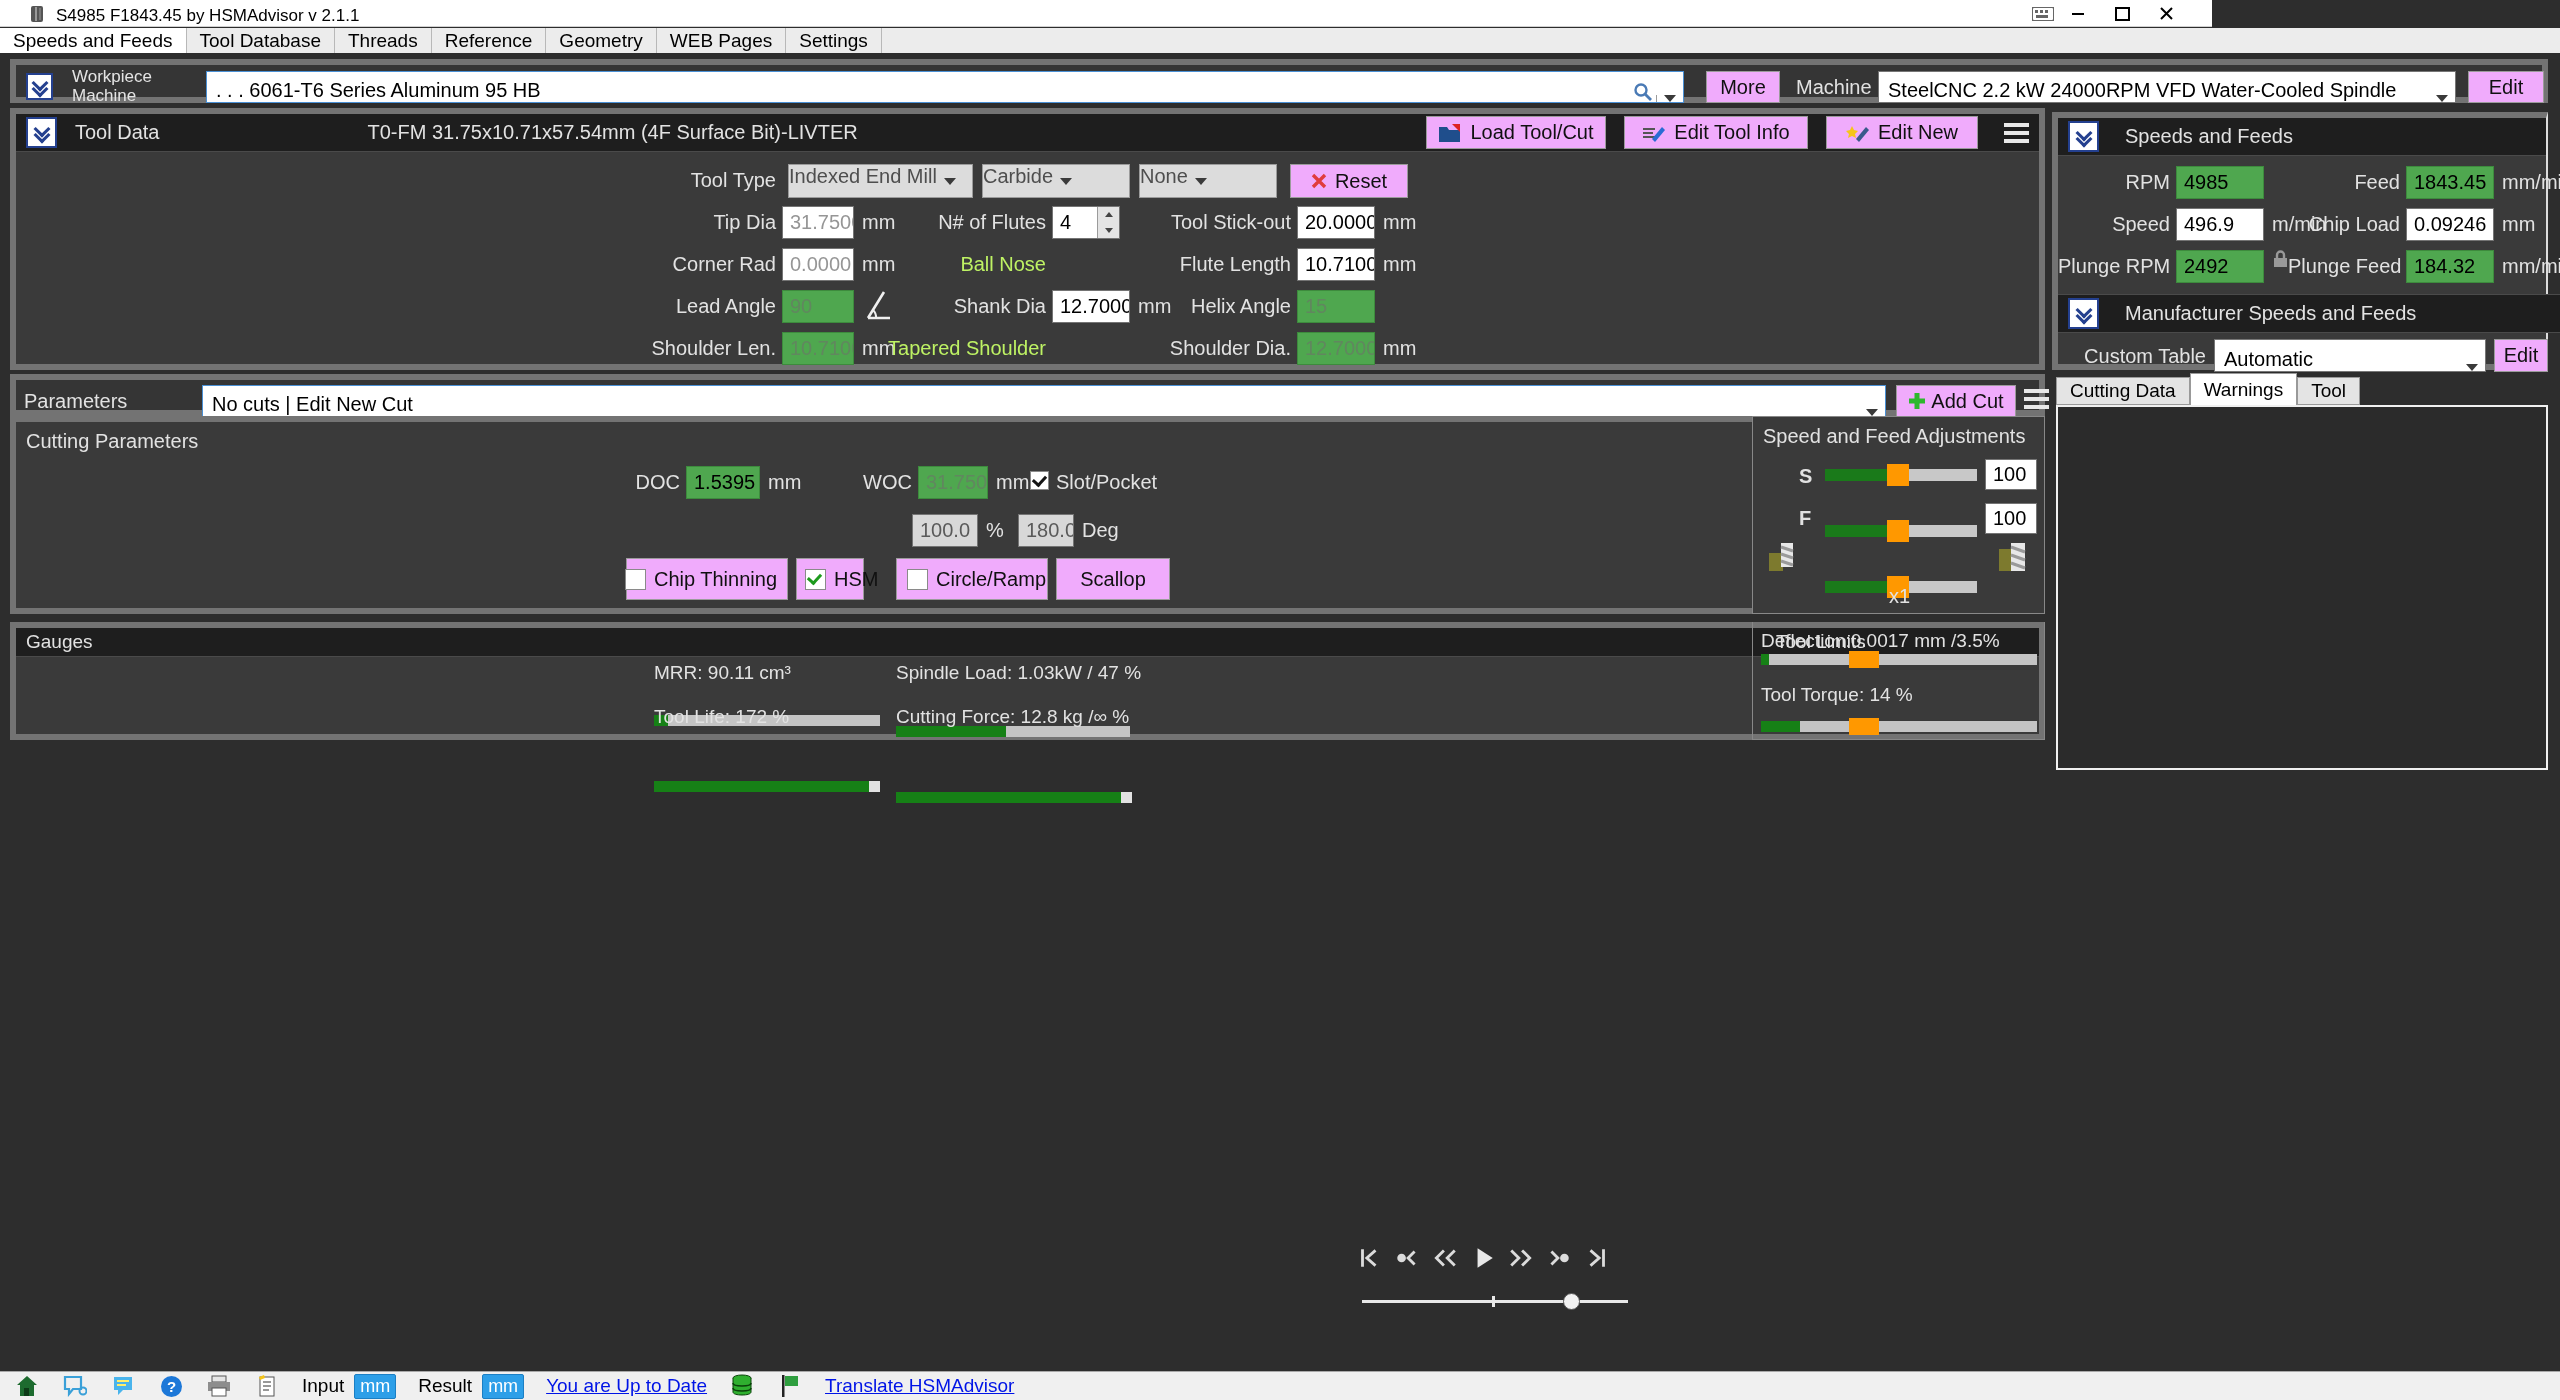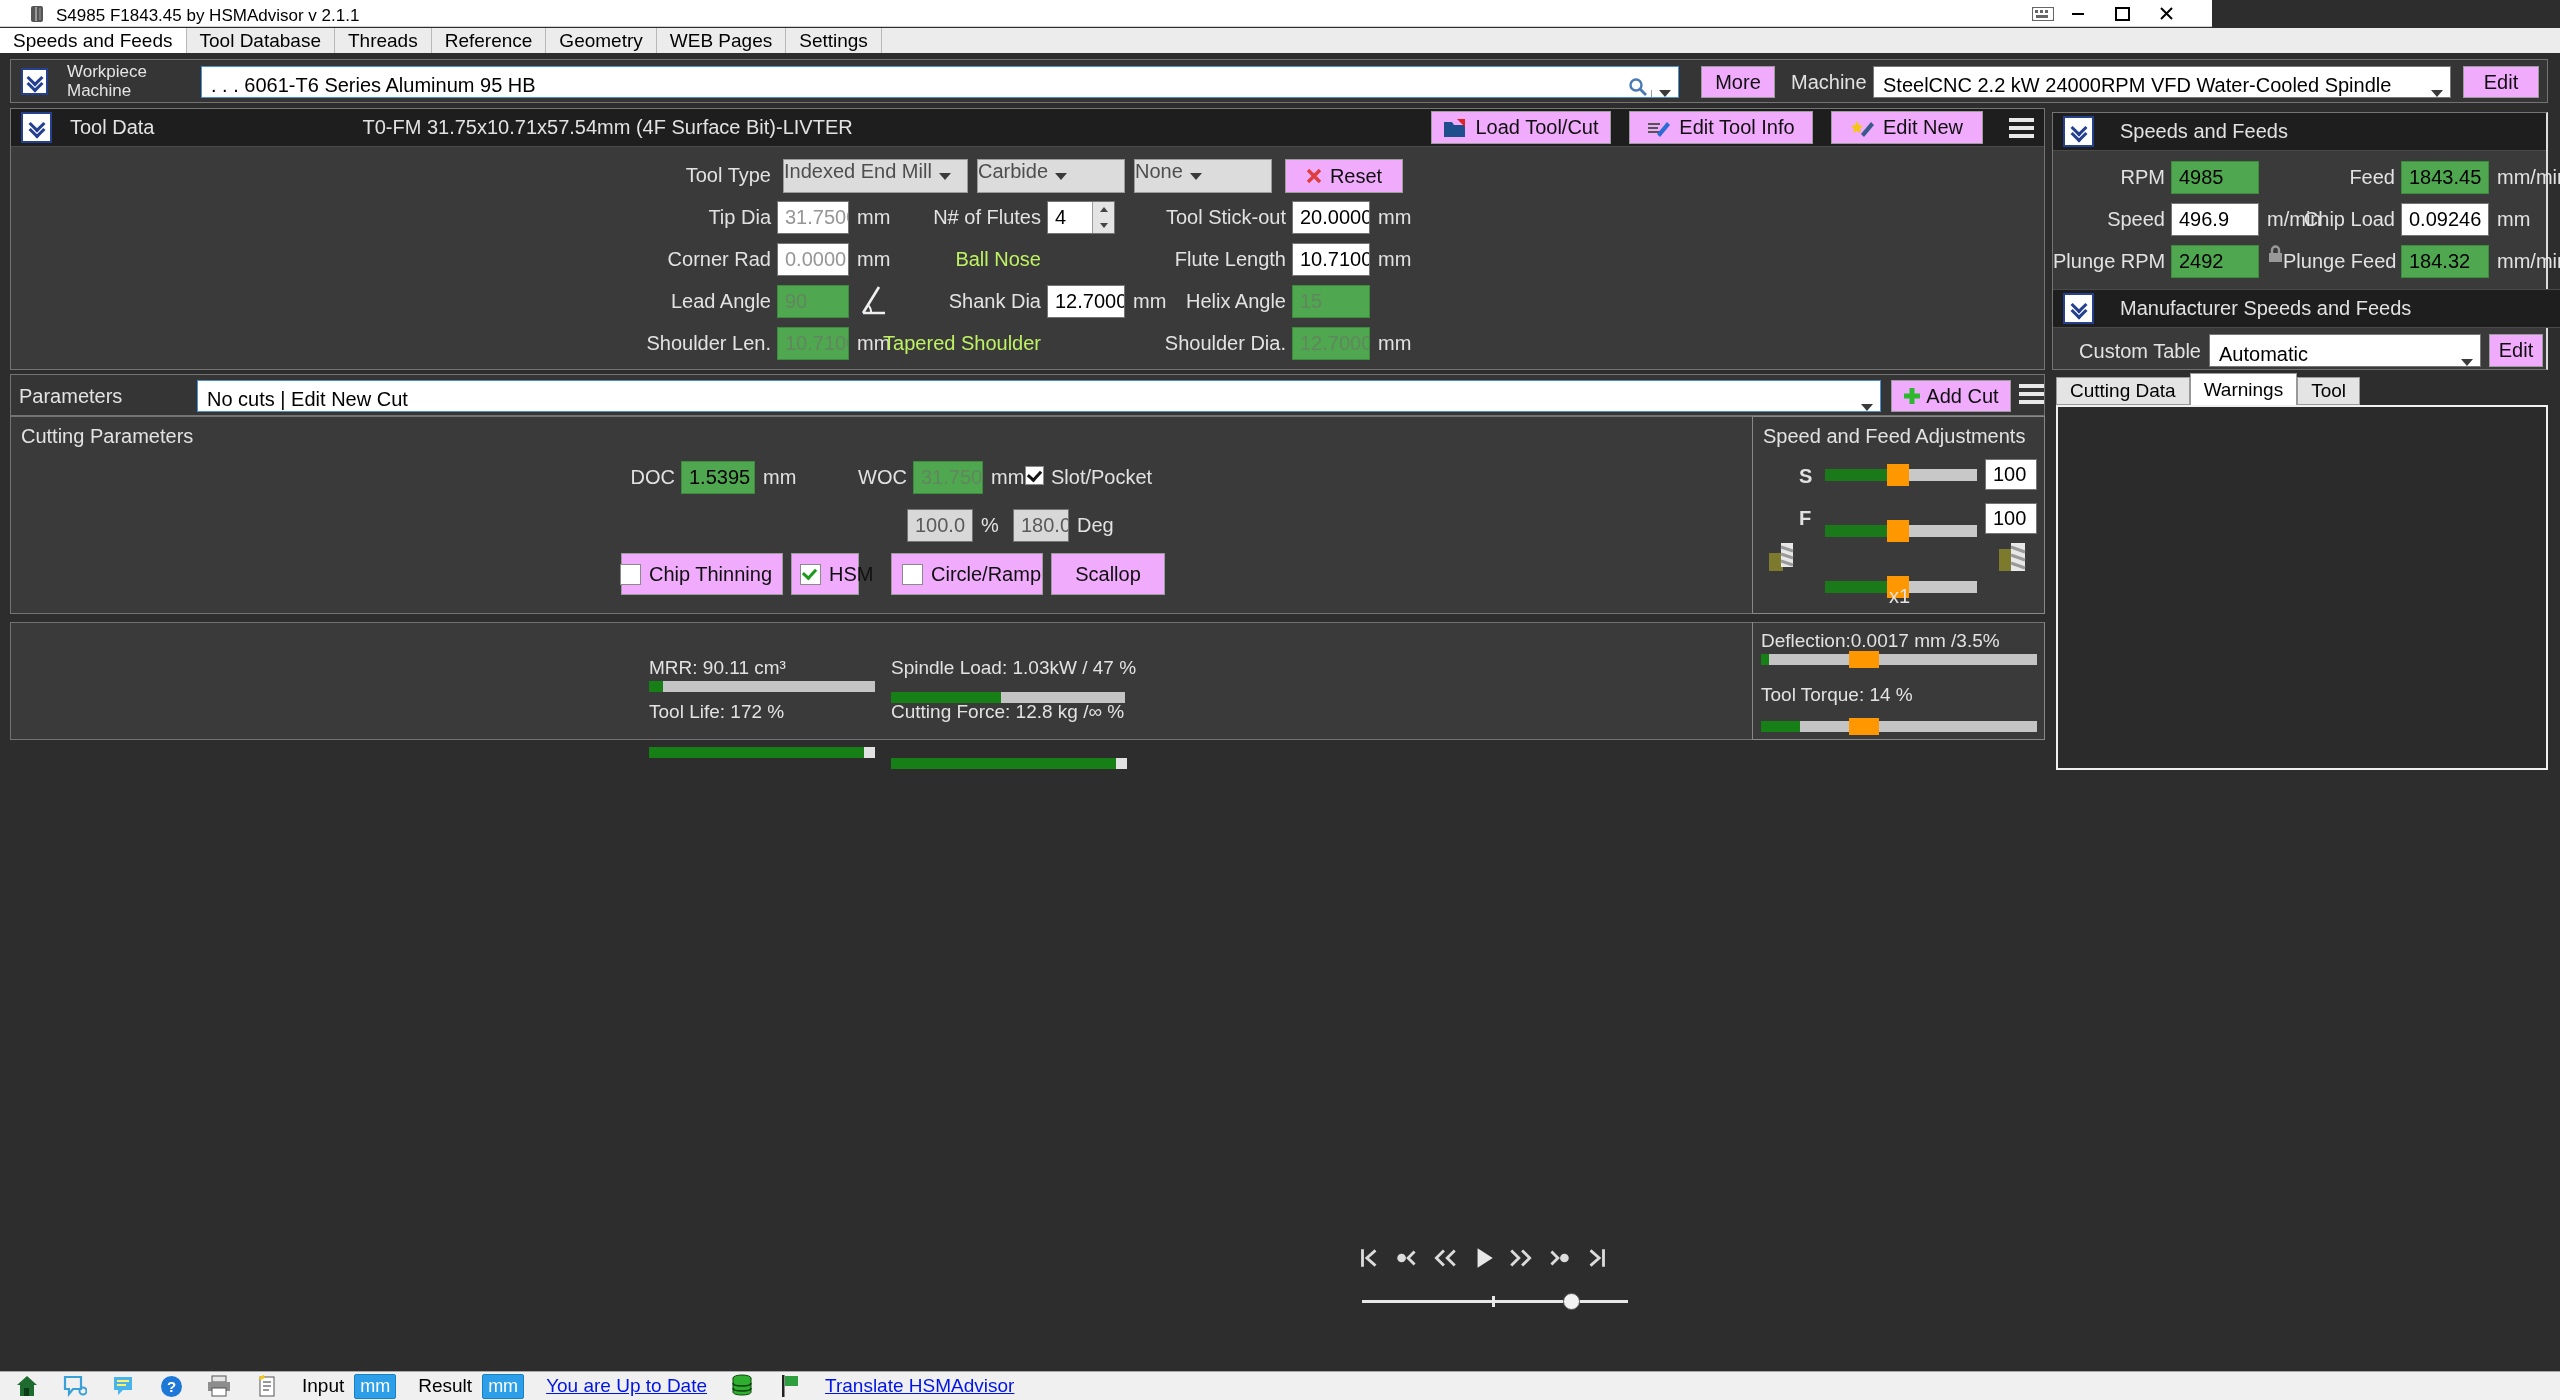--- a/index.html
+++ b/index.html
@@ -31,21 +31,21 @@
   .combo .txt{flex:1;display:flex;align-items:center;padding:0 9px;white-space:nowrap;overflow:hidden}
   .caret{width:0;height:0;border-left:6px solid transparent;border-right:6px solid transparent;border-top:7px solid #3a3a3a}
   .caretbox{width:26px;display:flex;align-items:center;justify-content:center}
   .gcombo{background:#dcdcdc;border:1px solid #9b9b9b;color:#4e4e4e;display:flex;align-items:stretch;font-size:20px}
   .check{width:19px;height:19px;background:#fff;border:1px solid #8a8a8a;position:relative;flex:none}
   .check.on::after{content:"";position:absolute;left:4px;top:1px;width:6px;height:10px;
        border-right:3px solid #151515;border-bottom:3px solid #151515;transform:rotate(42deg)}
   .check.on.g::after{border-color:#1d9a1d}
   .check.dis{border-color:#aaa}
   .hdrstrip{background:#1e1e1e;display:flex;align-items:center;border-bottom:1px solid #4a4a4a}
-  .panel{background:#3a3a3a;border:1px solid #737373}
+  .panel{background:#3a3a3a;border:6px solid #737373}
   .chev{width:27px;height:27px;background:#fff;border:2px solid #24408f;display:flex;flex-direction:column;
         align-items:center;justify-content:center;flex:none}
   .cv{width:9px;height:9px;border-right:3px solid #24408f;border-bottom:3px solid #24408f;transform:rotate(45deg);margin-top:-6px}
   .cv:first-child{margin-top:-2px}
   .burger span{display:block;width:25px;height:4px;background:#e8e8e8;margin:4px 0}
   .bar{position:relative;background:#c4c4c4;height:11px;overflow:visible}
   .fillg{position:absolute;left:0;top:0;bottom:0;background:#168016}
   .endblk{position:absolute;top:0;bottom:0;width:11px;background:#e2e2e2}
   .omark{position:absolute;top:-3px;width:30px;height:17px;background:#ff9800}
   .slider{position:relative;height:12px;background:#c8c8c8}
@@ -336,20 +336,24 @@
     <svg width="30" height="32">
         <rect x="2" y="8" width="14" height="22" fill="#7d7a2e"></rect>
         <rect x="14" y="2" width="14" height="28" fill="#e8e8e8"></rect>
         <path d="M14 6 l14 5 M14 14 l14 5 M14 22 l14 5" stroke="#9a9a9a" stroke-width="3"></path>
       </svg>
   </span>
   <div class="p lbl" style="left:136px;top:168px">x1</div>
 </div>
 
 <div class="p panel" style="left:10px;top:622px;width:2035px;height:118px">
+  <div class="hdrstrip" style="height:28px;padding:0 10px">
+    <span class="lbl" style="font-size:19px">Gauges</span>
+    <span class="lbl" style="position:absolute;left:1760px;font-size:19px">Tool Limits</span>
+  </div>
   <div class="p lbl" style="left:638px;top:34px;font-size:19px">MRR: 90.11 cm³</div>
   <div class="p bar" style="left:638px;top:58px;width:226px">
       <span class="fillg" style="width: 6%;"></span>
     </div>
   <div class="p lbl" style="left:880px;top:34px;font-size:19px">Spindle Load: 1.03kW / 47 %</div>
   <div class="p bar" style="left:880px;top:58px;width:234px">
       <span class="fillg" style="width: 47%;"></span>
     </div>
   <div class="p lbl" style="left:638px;top:78px;font-size:19px">Tool Life: 172 %</div>
   <div class="p bar" style="left:638px;top:102px;width:226px">

